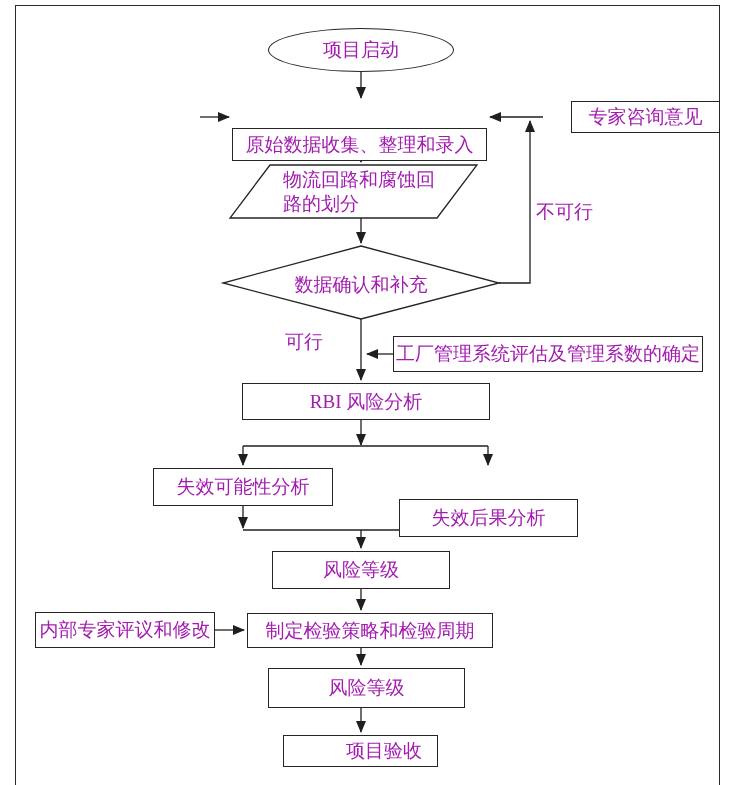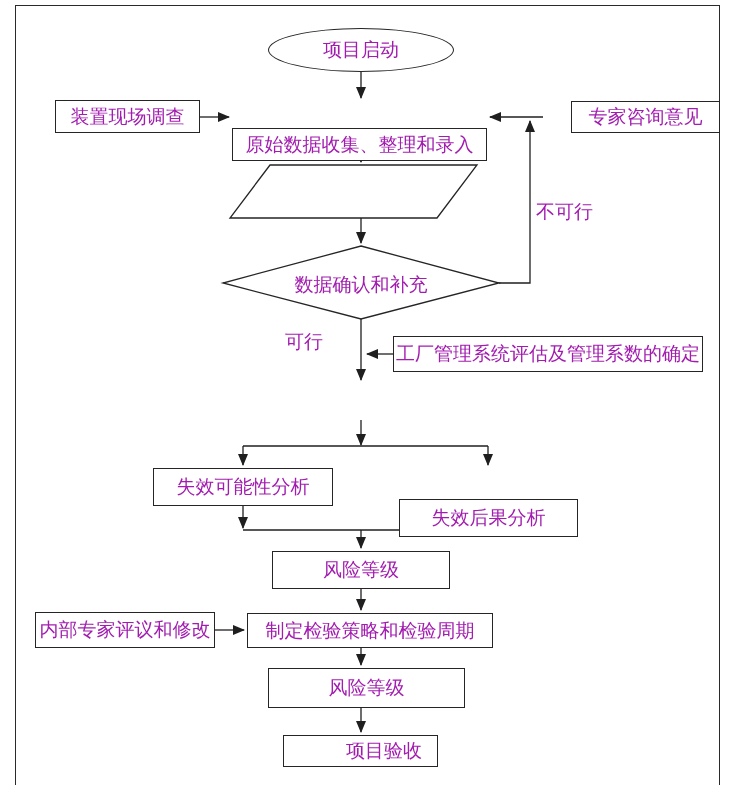--- a/index.html
+++ b/index.html
@@ -100,40 +100,41 @@
       <line x1="215" y1="630" x2="244" y2="630" marker-end="url(#arrow)"></line>
       <line x1="361" y1="648" x2="361" y2="665" marker-end="url(#arrow)"></line>
       <line x1="361" y1="708" x2="361" y2="732" marker-end="url(#arrow)"></line>
     </g>
   </svg>
 
   <div class="node oval" style="left:268px; top:28px; width:186px; height:44px;">
     <span>项目启动</span>
   </div>
 
-  <div class="node" style="left:55px; top:100px; width:145px; height:33px;">
-    <span>装置现场调查</span>
-  </div>
   <div class="node" style="left:232px; top:100px; width:255px; height:33px;margin-top:28px;">
     <span>原始数据收集、整理和录入</span>
   </div>
   <div class="node" style="left:571px; top:101px; width:149px; height:32px;">
     <span>专家咨询意见</span>
   </div>
 
+  <div class="shape-text" style="left:283px; top:168px; width:160px; line-height:24px; white-space:normal;">物流回路和腐蚀回路的划分</div>
 
   <div class="shape-text center-text" style="left:261px; top:272px; width:200px;">数据确认和补充</div>
 
   <div class="freetext" style="left:285px; top:329px;">可行</div>
   <div class="freetext" style="left:536px; top:199px;">不可行</div>
 
   <div class="node" style="left:393px; top:336px; width:310px; height:36px;">
     <span>工厂管理系统评估及管理系数的确定</span>
   </div>
 
+  <div class="node" style="left:242px; top:383px; width:248px; height:37px;">
+    <span>RBI 风险分析</span>
+  </div>
 
   <div class="node" style="left:153px; top:468px; width:180px; height:38px;">
     <span>失效可能性分析</span>
   </div>
   <div class="node" style="left:399px; top:468px; width:179px; height:38px;margin-top:31px;">
     <span>失效后果分析</span>
   </div>
 
   <div class="node" style="left:272px; top:551px; width:178px; height:38px;">
     <span>风险等级</span>

